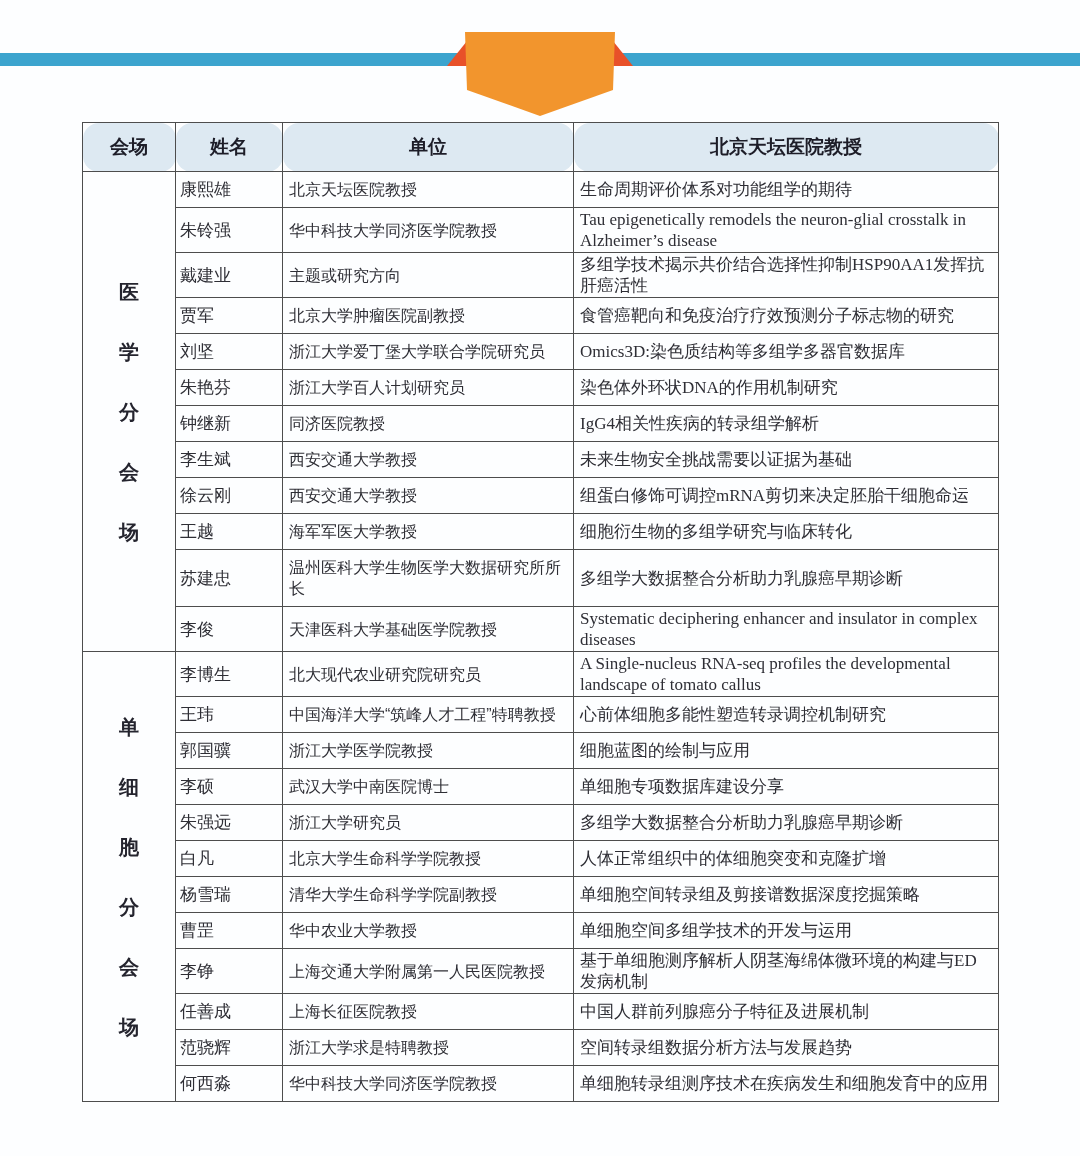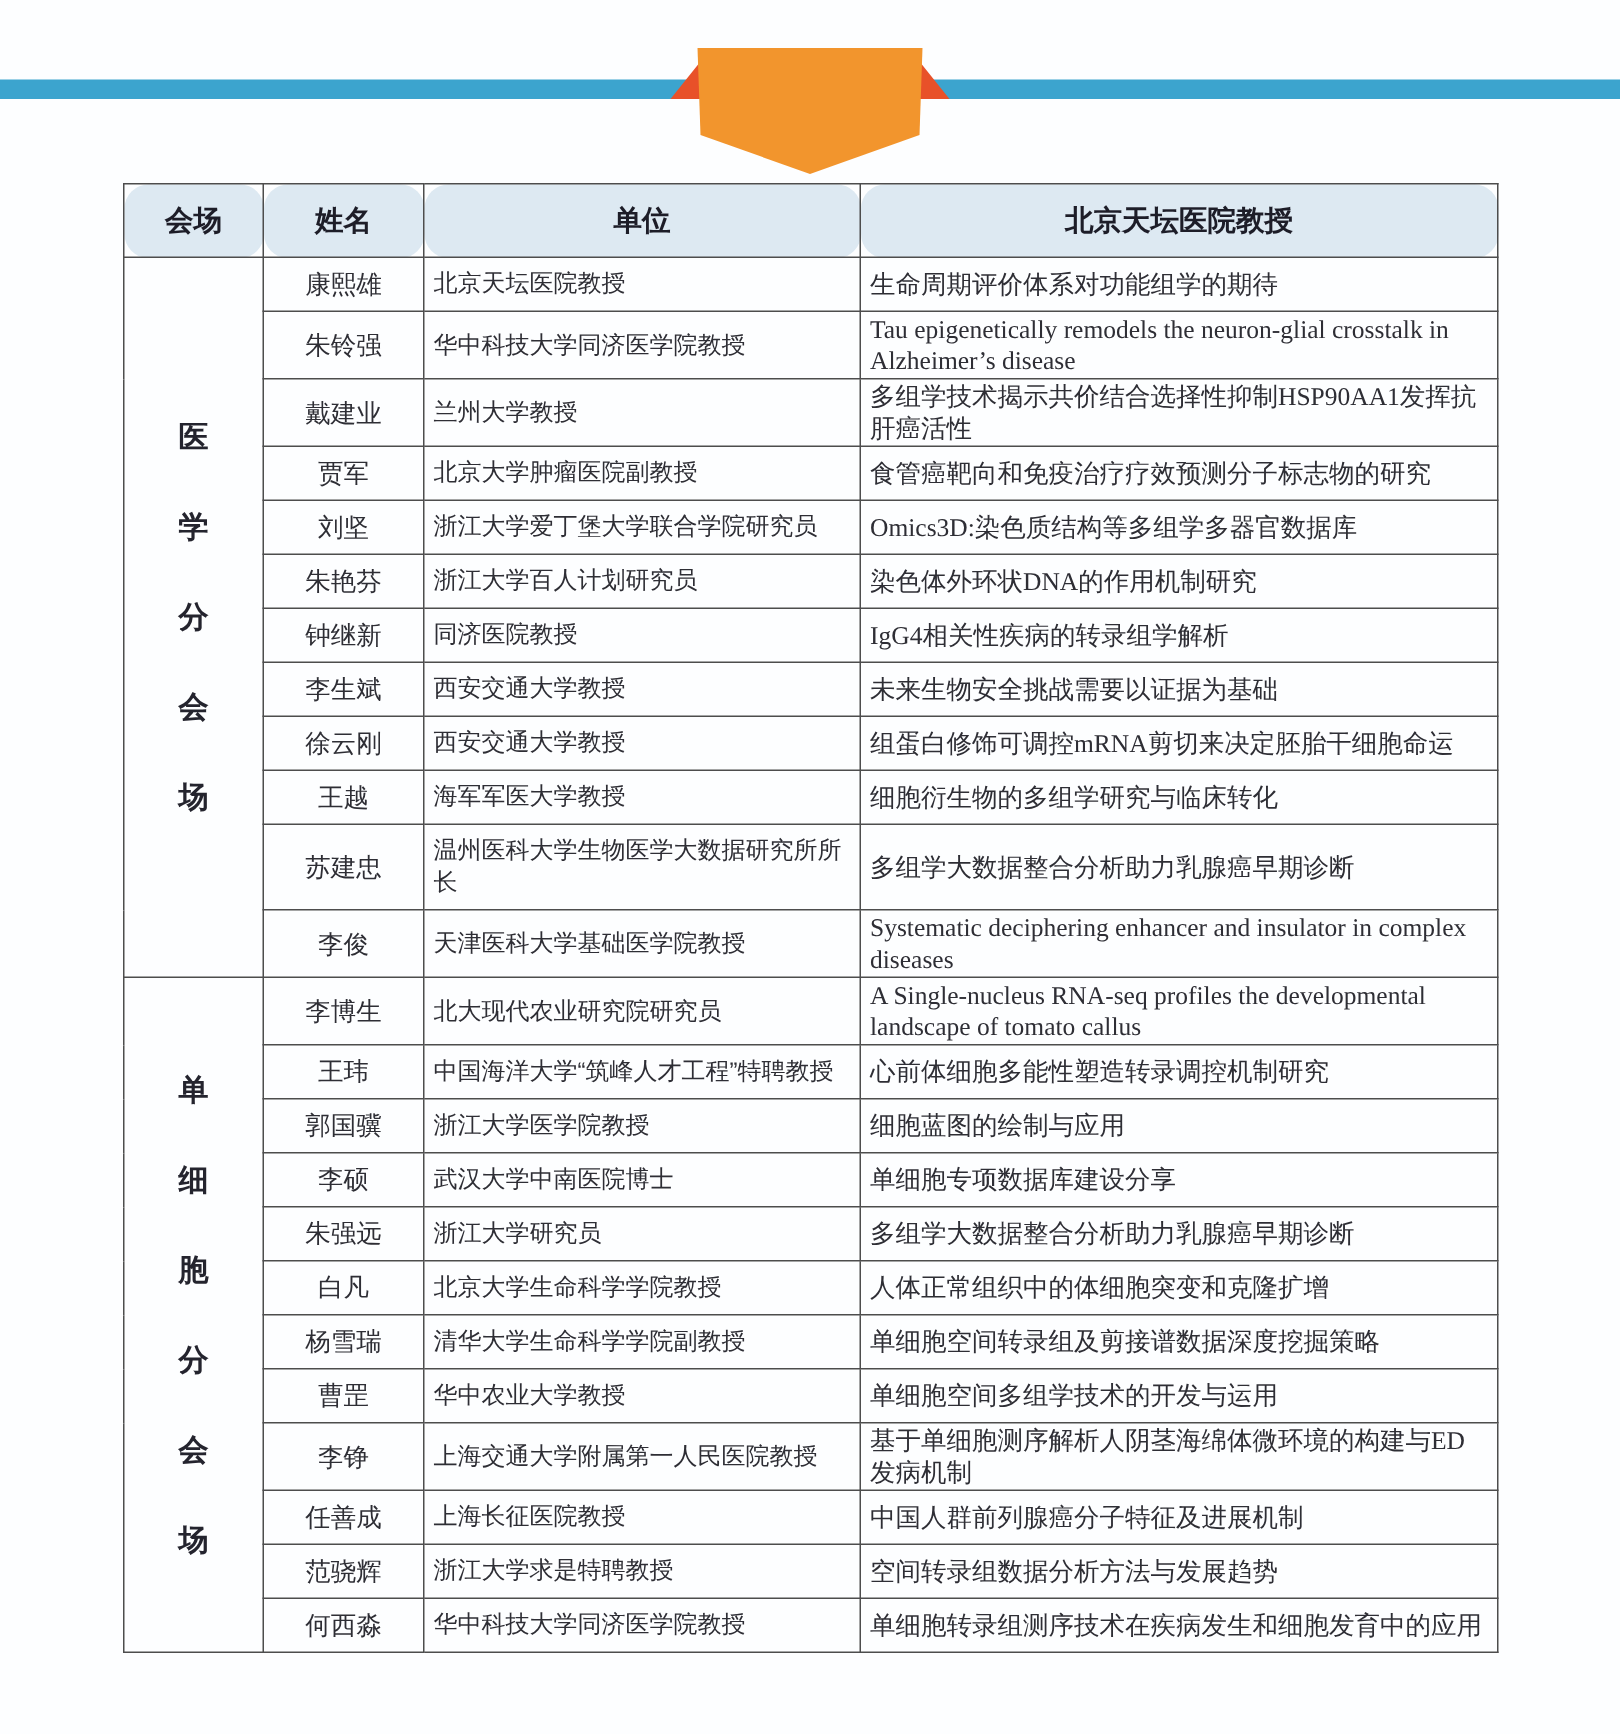--- a/index.html
+++ b/index.html
@@ -51,21 +51,21 @@
   col.c-name{width:107px;}
   col.c-unit{width:291px;}
   col.c-topic{width:425px;}
   td.venue{
     text-align:center;vertical-align:middle;
     font-weight:bold;font-size:20px;color:#24242e;
     white-space:pre-line;line-height:3.0;
     background:var(--page-bg);
   }
   td.name{
-    text-align:center;font-size:17px;padding:7px 4px;line-height:21px;
+    text-align:left;font-size:17px;padding:7px 4px;line-height:21px;
   }
   td.unit{
     text-align:left;font-size:16px;padding:7px 6px;line-height:21px;
   }
   td.topic{
     text-align:left;font-size:17px;padding:1px 6px;line-height:21px;
     font-family:"Liberation Serif","DejaVu Serif",serif;
   }
 </style>
 </head>
@@ -106,21 +106,21 @@
         <td class="unit">北京天坛医院教授</td>
         <td class="topic">生命周期评价体系对功能组学的期待</td>
       </tr>
       <tr>
         <td class="name">朱铃强</td>
         <td class="unit">华中科技大学同济医学院教授</td>
         <td class="topic">Tau epigenetically remodels the neuron-glial crosstalk in Alzheimer’s disease</td>
       </tr>
       <tr>
         <td class="name">戴建业</td>
-        <td class="unit">兰州大学教授</td>
+        <td class="unit">主题或研究方向</td>
         <td class="topic">多组学技术揭示共价结合选择性抑制HSP90AA1发挥抗肝癌活性</td>
       </tr>
       <tr>
         <td class="name">贾军</td>
         <td class="unit">北京大学肿瘤医院副教授</td>
         <td class="topic">食管癌靶向和免疫治疗疗效预测分子标志物的研究</td>
       </tr>
       <tr>
         <td class="name">刘坚</td>
         <td class="unit">浙江大学爱丁堡大学联合学院研究员</td>

